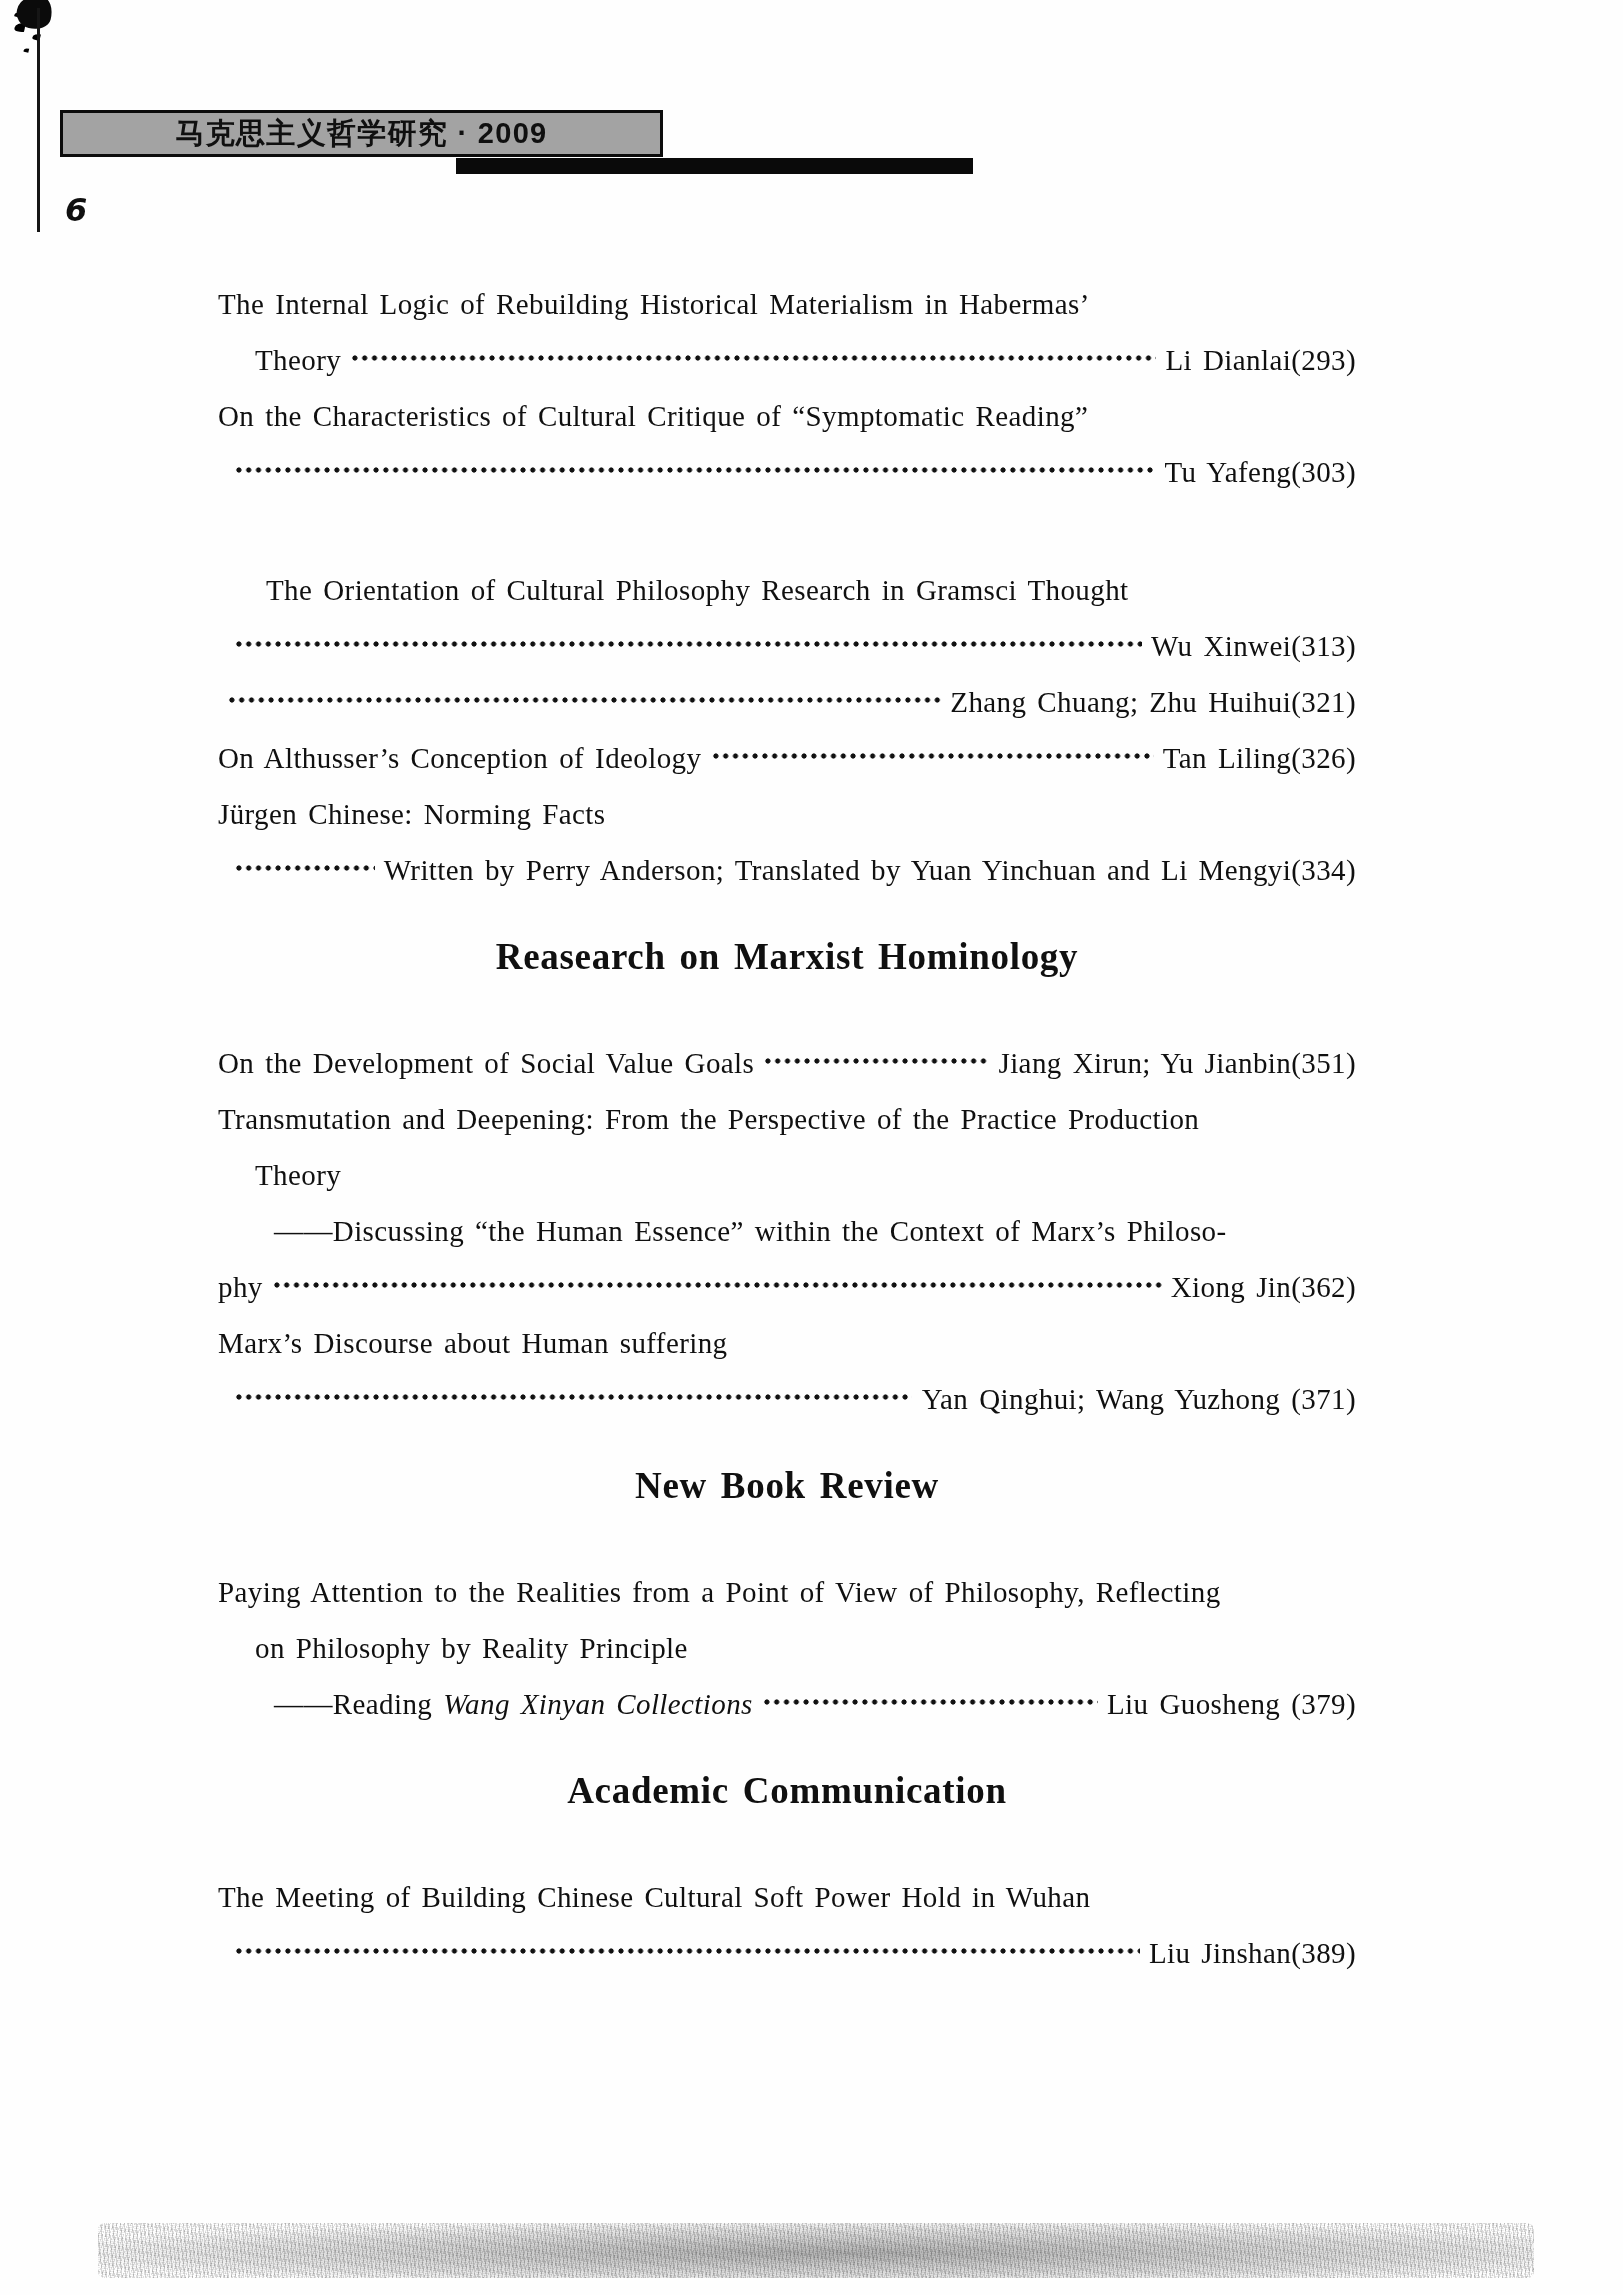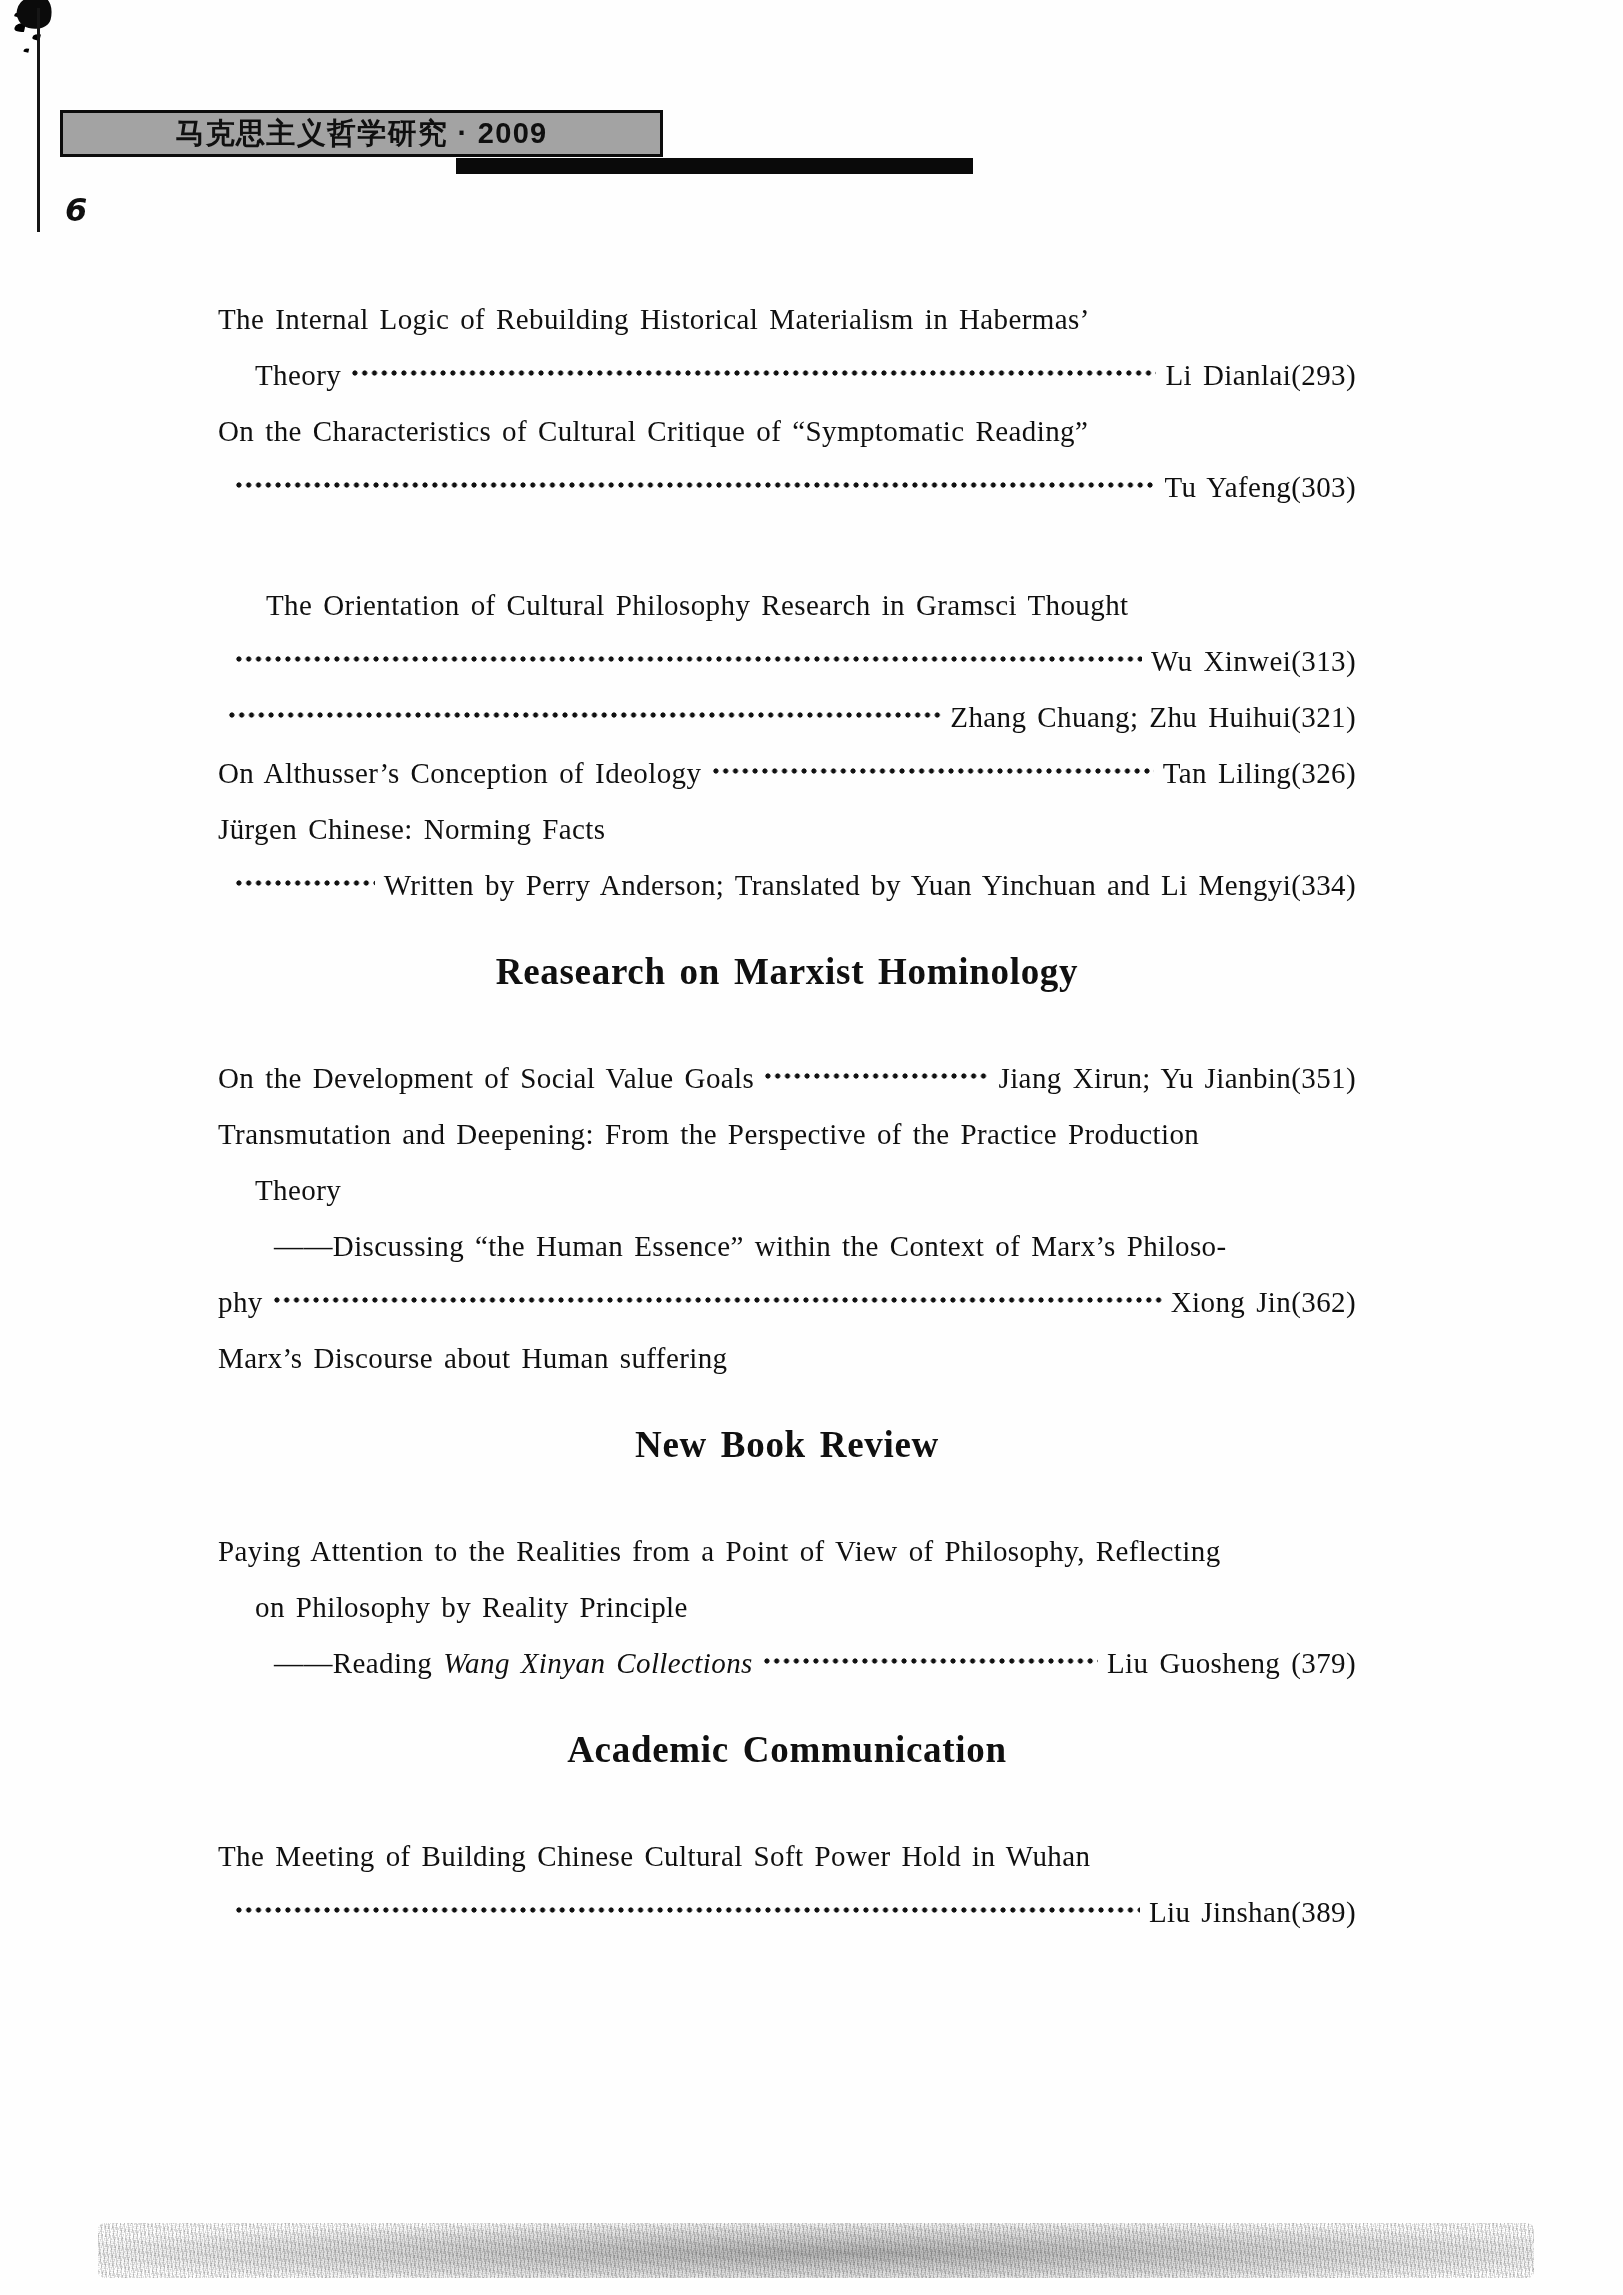--- a/index.html
+++ b/index.html
@@ -32,21 +32,21 @@
     font-family:"Liberation Sans","DejaVu Sans",sans-serif;
     font-weight:bold; font-size:29px; letter-spacing:1.3px; white-space:nowrap;
   }
   .header-bar { position:absolute; left:456px; top:158px; width:517px; height:16.4px; background:#0a0a0a; }
   .page-number {
     position:absolute; left:65px; top:191px;
     font-family:"DejaVu Sans","Liberation Sans",sans-serif;
     font-style:italic; font-weight:bold; font-size:32px;
   }
   
-  .toc { position:absolute; left:218px; top:291px; width:1138px; }
+  .toc { position:absolute; left:218px; top:276px; width:1138px; }
   .toc-row { display:flex; align-items:baseline; height:56px; line-height:56px; font-size:29px; }
   .toc-row .pre, .toc-row .author { white-space:nowrap; flex:0 0 auto; letter-spacing:0.4px; word-spacing:3.3px; }
   .toc-row .pre i { font-style:italic; }
   .leader {
     flex:1 1 auto; align-self:stretch; min-width:33px; margin:0 9.2px;
     background-image:radial-gradient(circle, #101010 2.2px, rgba(0,0,0,0) 2.9px);
     background-size:9.8px 9.8px; background-repeat:repeat-x; background-position:left 46%;
   }
   .indent-base { padding-left:0; }
   .indent-cont { padding-left:37px; }
@@ -130,20 +130,24 @@
           <span class="pre">——Discussing “the Human Essence” within the Context of Marx’s Philoso-</span>
         </div>
         <div class="toc-row indent-base">
           <span class="pre">phy</span>
           <span class="leader"></span>
           <span class="author">Xiong Jin(362)</span>
         </div>
         <div class="toc-row indent-base">
           <span class="pre">Marx’s Discourse about Human suffering</span>
         </div>
+        <div class="toc-row indent-lead">
+          <span class="leader"></span>
+          <span class="author">Yan Qinghui; Wang Yuzhong (371)</span>
+        </div>
       </section>
       <section class="toc-section">
         <div class="section-heading">New Book Review</div>
         <div class="toc-row indent-base">
           <span class="pre">Paying Attention to the Realities from a Point of View of Philosophy, Reflecting</span>
         </div>
         <div class="toc-row indent-cont">
           <span class="pre">on Philosophy by Reality Principle</span>
         </div>
         <div class="toc-row indent-dash">

